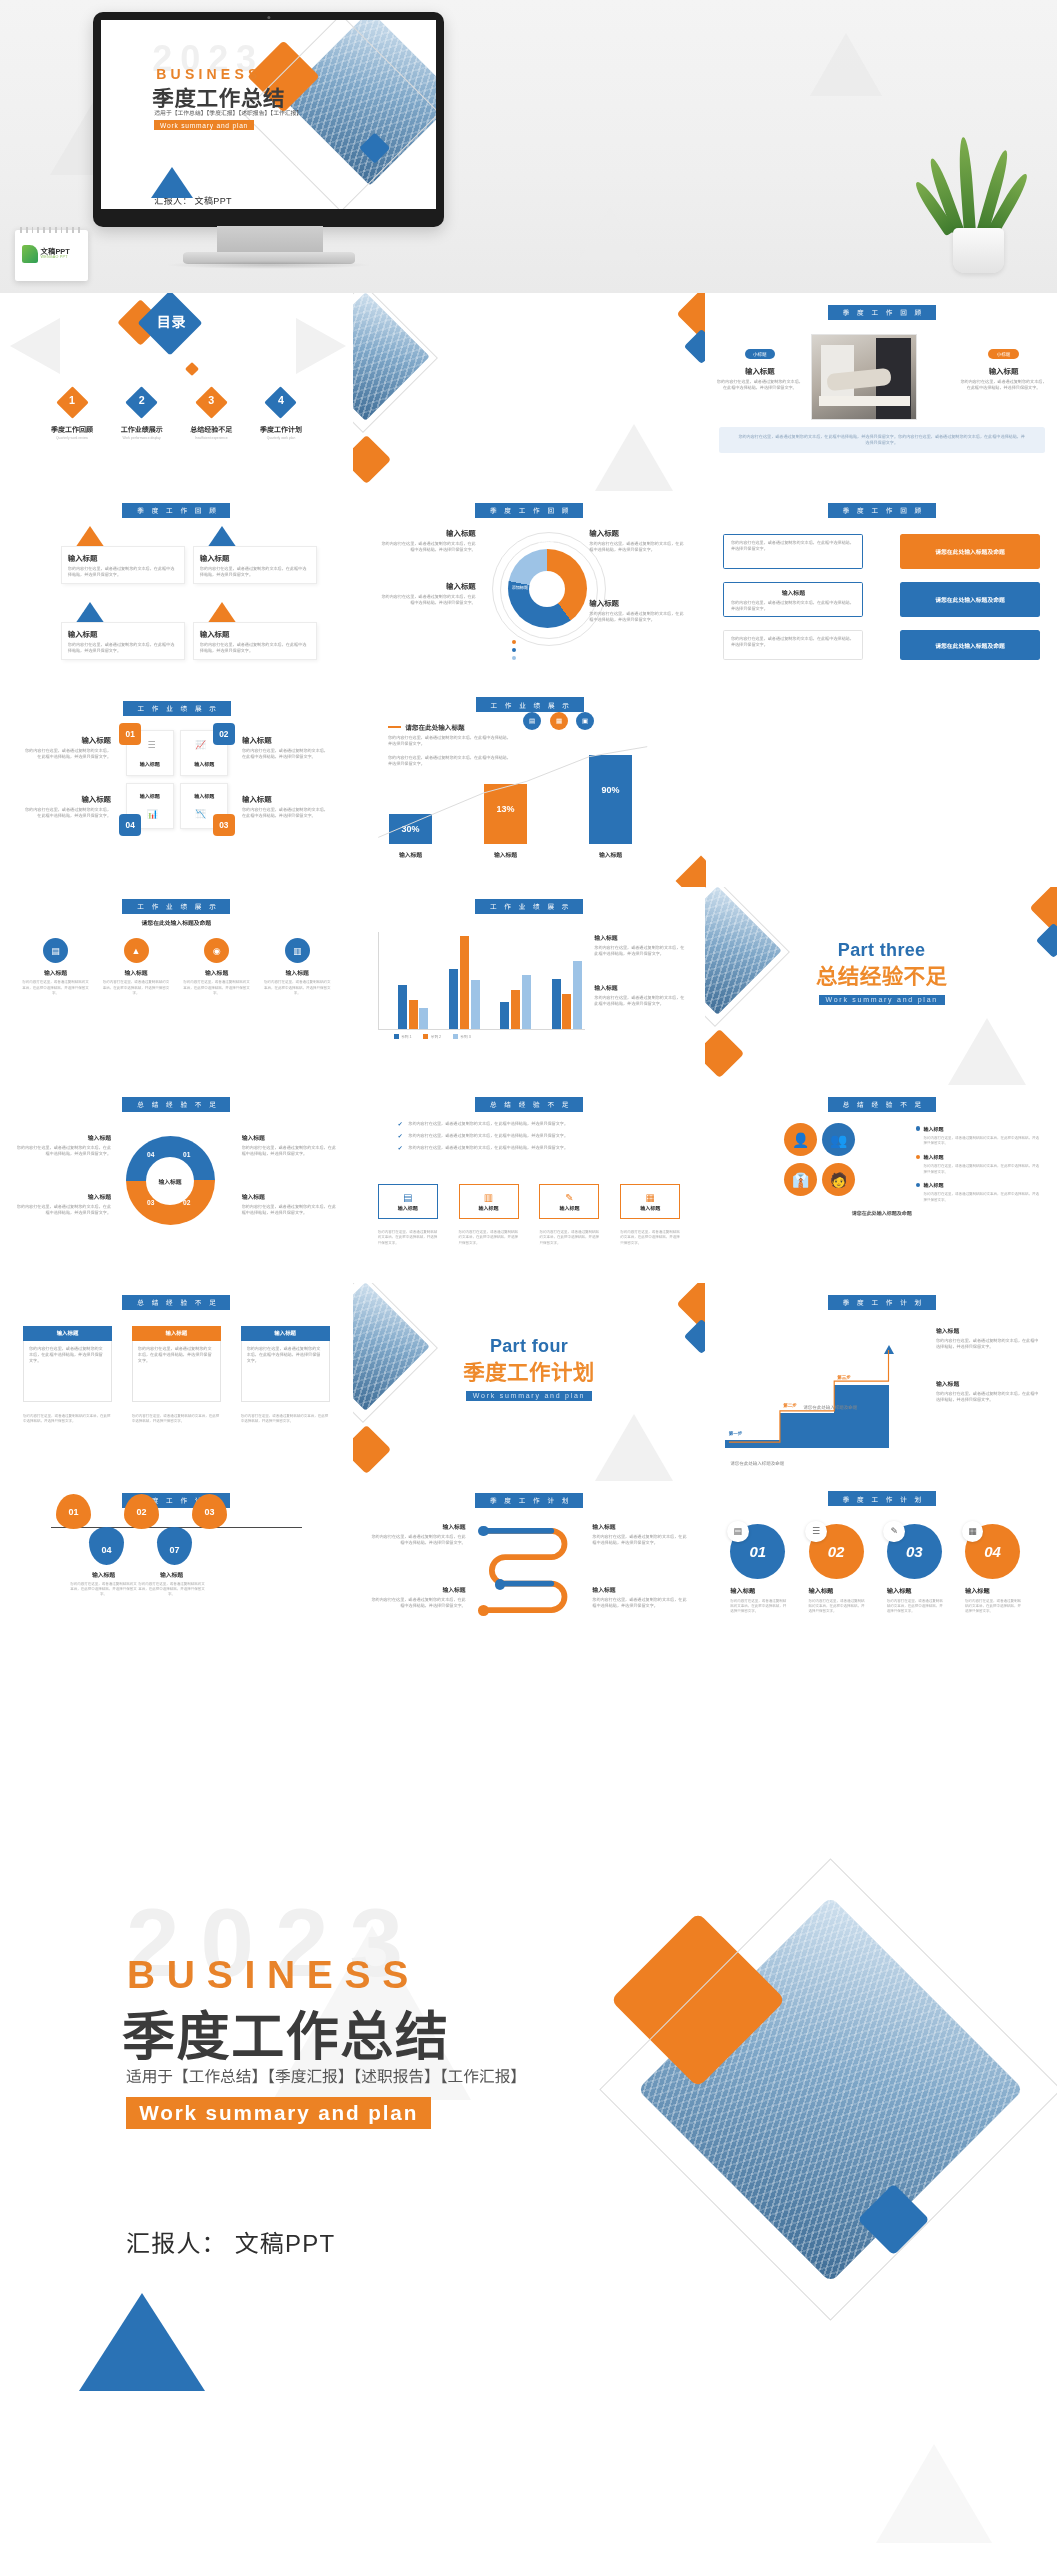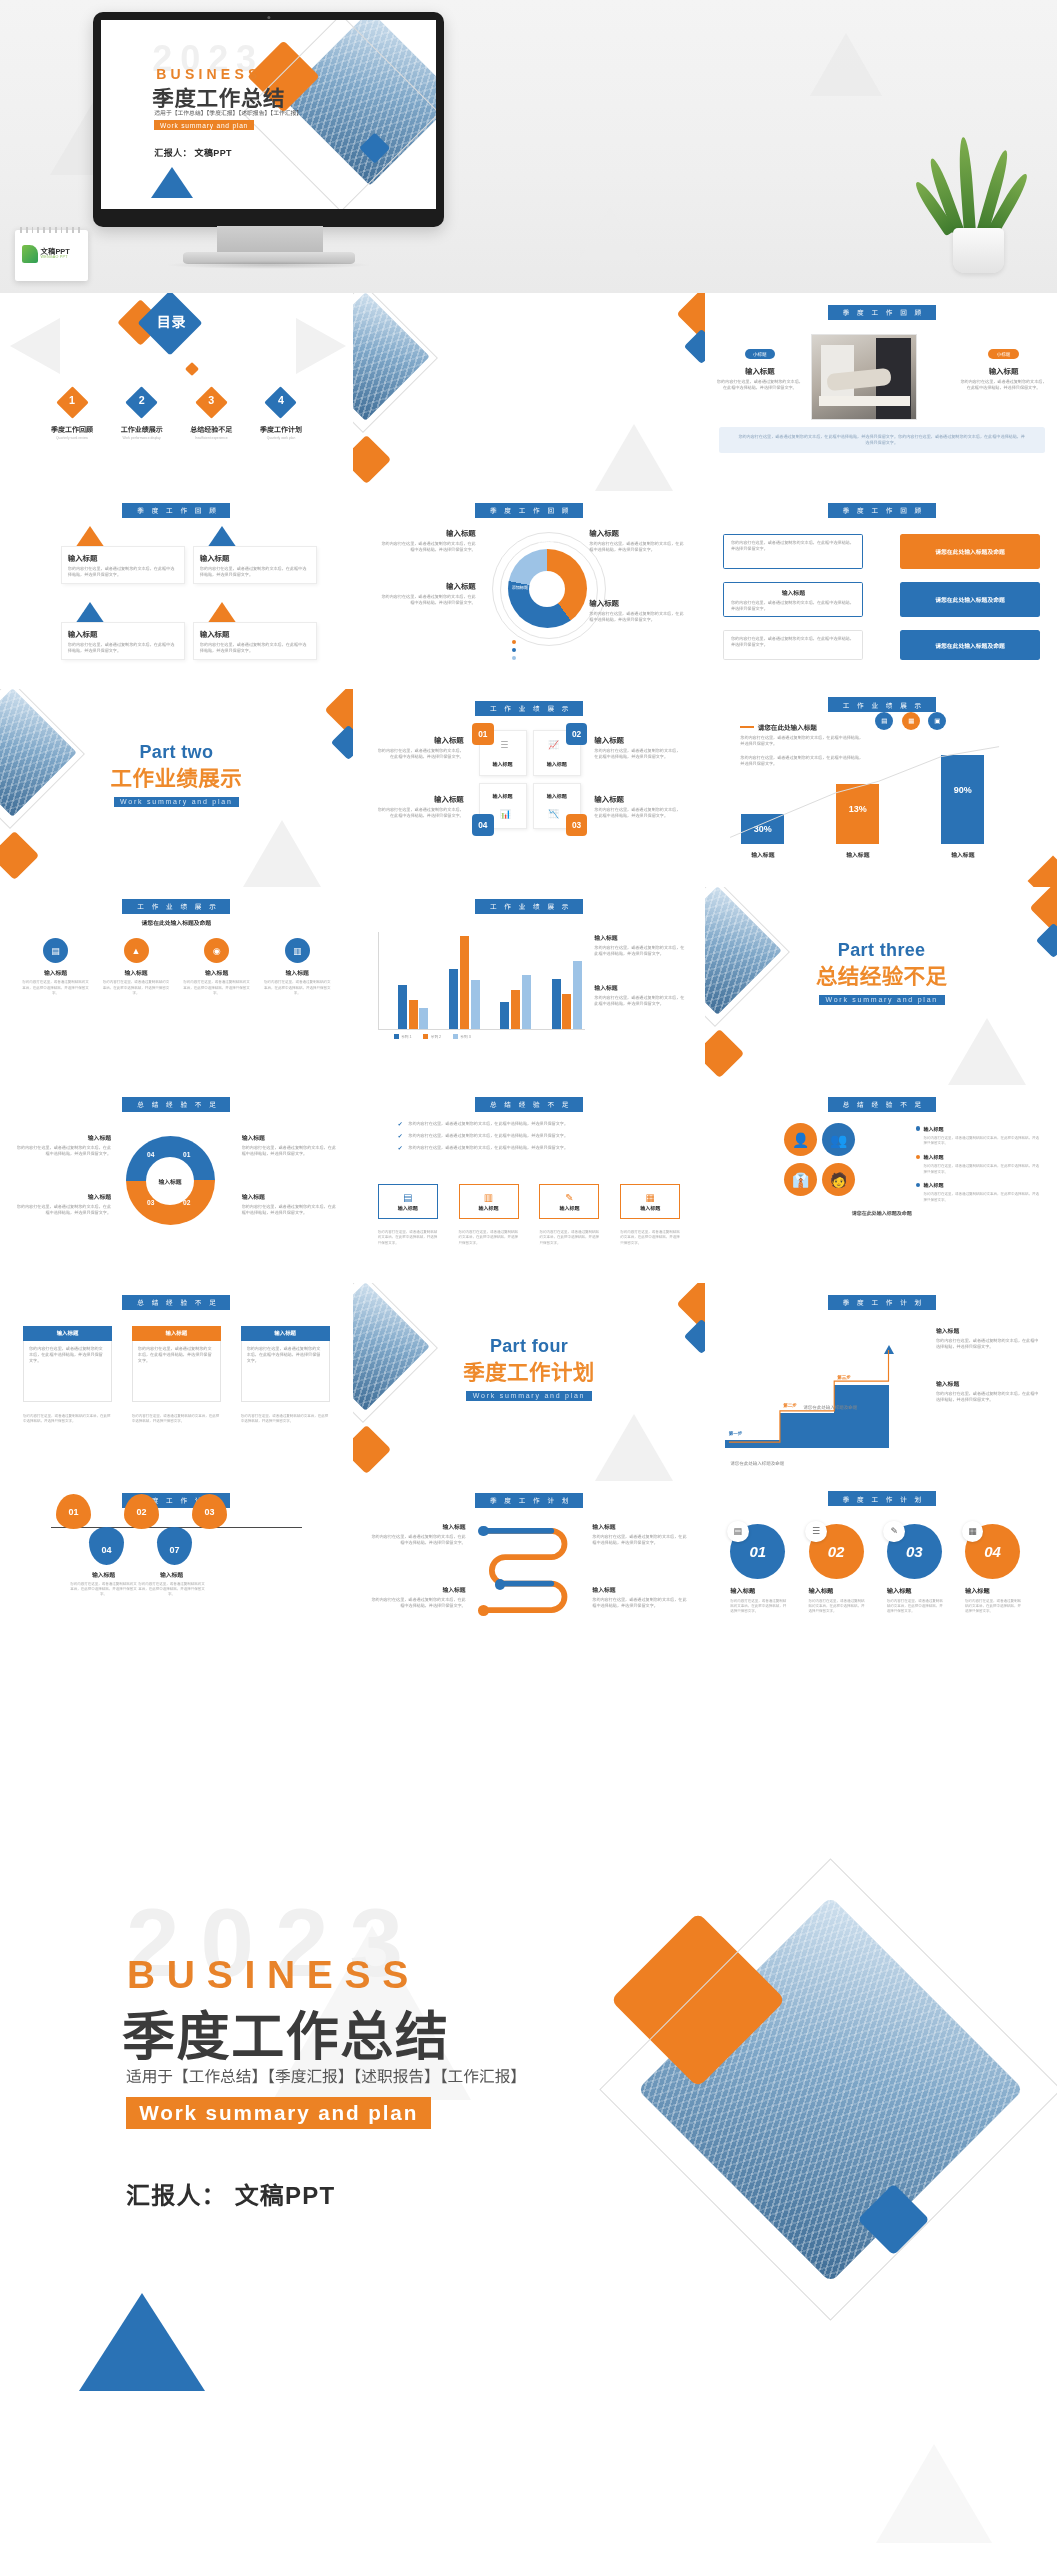--- a/index.html
+++ b/index.html
@@ -53,21 +53,21 @@
   .cal-txt { font-size:7.4px; font-weight:bold; color:#333; line-height:1.05; }
   .cal-txt small { display:block; font-size:3.7px; color:#8fbf5f; letter-spacing:0.2px; font-weight:normal;}
 
   
   .yr-ghost { position:absolute; font-weight:bold; color:#f0f0f0; letter-spacing:.22em;
     white-space:nowrap; z-index:0; }
   .biz { color:#e8832a; font-weight:bold; letter-spacing:.3em; white-space:nowrap; z-index:2; position:relative;}
   .cn-title { color:#3b3b3b; font-weight:bold; letter-spacing:.03em; white-space:nowrap; z-index:2; position:relative;}
   .sub-line { color:#555; white-space:nowrap; }
   .orange-band { background:#ec8224; color:#fff; display:inline-block; white-space:nowrap; }
-  .reporter { color:#2e2e2e; font-weight:bold; white-space:nowrap; }
+  .reporter { color:#2e2e2e; font-weight:normal; white-space:nowrap;margin-top:48px; }
 
   .hero-img { position:absolute; background:linear-gradient(150deg,#cfe0ee,#7fa7c8 45%,#3f6d96);
     transform:rotate(45deg); overflow:hidden; }
   .hero-img:after{content:"";position:absolute;inset:0;
     background:repeating-linear-gradient(62deg,rgba(255,255,255,.30) 0 1.7px,rgba(255,255,255,0) 1.7px 5.8px),
                repeating-linear-gradient(-62deg,rgba(255,255,255,.18) 0 1.7px,rgba(255,255,255,0) 1.7px 7.4px);}
   .diamond-o { position:absolute; background:#ee7f22; transform:rotate(45deg); }
   .diamond-b { position:absolute; background:#2a72b5; transform:rotate(45deg); }
   .tri-blue { width:0;height:0;border-left:28px solid transparent;border-right:28px solid transparent;border-bottom:41px solid #2a72b5; position:absolute;}
 
@@ -345,33 +345,20 @@
           <div class="body-txt">您的内容打在这里，或者通过复制您的文本后，在此框中选择粘贴，并选择只保留文字。</div>
         </div>
         <div style="position:absolute;right:18px;top:139px;width:140px;height:30px;background:#2a72b5;border-radius:2.5px;padding:6.6px;display:flex;align-items:center;justify-content:center;">
           <div style="font-size:5.8px;color:#fff;font-weight:bold;">请您在此处输入标题及命题</div>
         </div>
       </div>
     </div>
 
     <div class="row">
 
-      <div class="slide">
-        <div class="hero-img" style="left:-33px;top:18px;width:91px;height:91px;border-radius:3.3px;"></div>
-        <div style="position:absolute;left:-43px;top:11.6px;width:106px;height:106px;border:0.8px solid #dedede;transform:rotate(45deg);"></div>
-        <div class="diamond-o" style="left:-3.3px;top:149px;width:35px;height:35px;border-radius:4.1px;"></div>
-        <div class="diamond-o" style="right:-15px;top:3.3px;width:36px;height:36px;border-radius:4.1px;"></div>
-        <div class="diamond-b" style="right:-8.3px;top:41px;width:25px;height:25px;border-radius:3.3px;"></div>
-        <div class="softtri" style="right:25px;bottom:-11.6px;"></div>
-        <div class="part-wrap">
-          <div class="part-en">Part two</div>
-          <div class="part-cn">工作业绩展示</div>
-          <div class="part-band">Work summary and plan</div>
-        </div>
-      </div>
 
       <div class="slide">
         <div class="hdr-band" style="top:11.6px;">工 作 业 绩 展 示</div>
 
         <div style="position:absolute;left:23px;top:45px;width:88px;text-align:right;">
           <div class="ttl-cn">输入标题</div>
           <div class="body-txt" style="margin-top:2.5px;">您的内容打在这里，或者通过复制您的文本后，在此框中选择粘贴，并选择只保留文字。</div>
         </div>
         <div style="position:absolute;left:23px;top:104px;width:88px;text-align:right;">
           <div class="ttl-cn">输入标题</div>

